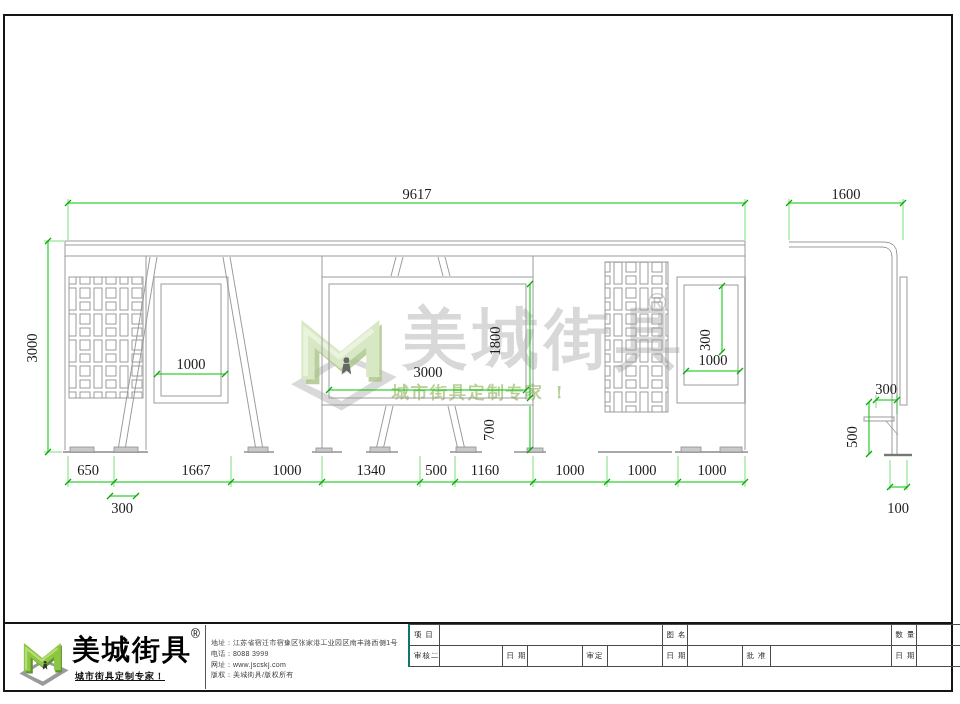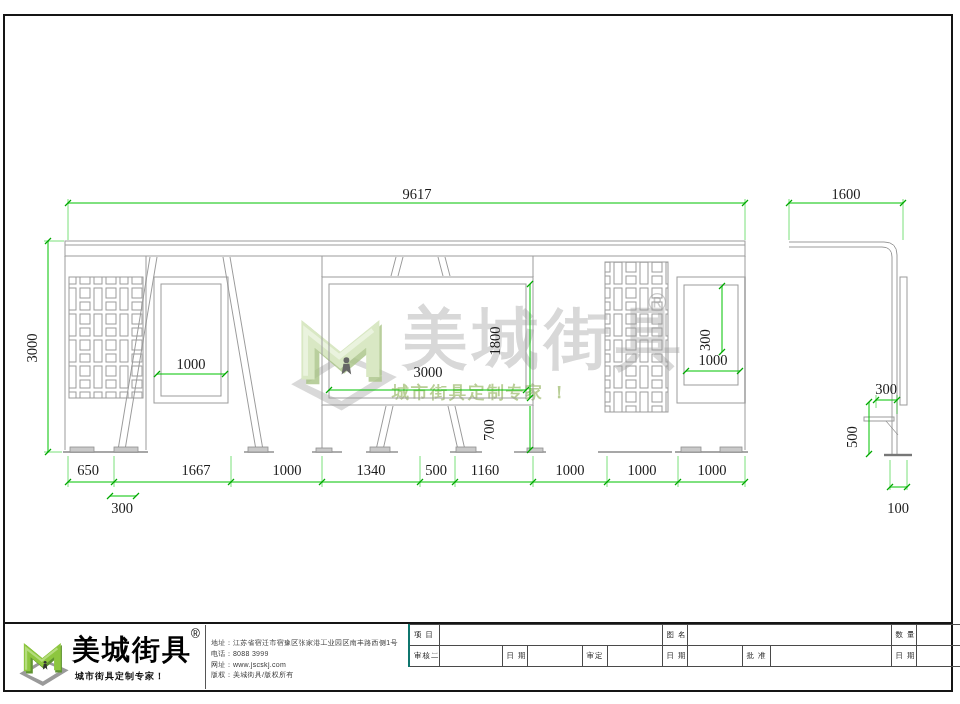--- a/index.html
+++ b/index.html
@@ -20,21 +20,21 @@
   .ink2{stroke:#8a8a8a;fill:none;stroke-width:1.4;}
   .foot{fill:#c9c9c9;stroke:#909090;stroke-width:0.8;}
   .dim{stroke:#00c300;fill:none;stroke-width:1;}
   .ext{stroke:#58d858;fill:none;stroke-width:0.8;}
   .tick{stroke:#00a800;stroke-width:1.3;}
   .dimtxt{font-family:"Liberation Serif",serif;font-size:14.5px;fill:#1a1a1a;text-anchor:middle;}
   
   #footer{z-index:5;}
   #footer-brand{left:72px;top:631px;font-size:28px;font-weight:bold;color:#000;letter-spacing:2px;white-space:nowrap;}
   #footer-reg{left:191px;top:627px;font-size:12px;color:#000;}
-  #footer-tagline{left:75px;top:670px;font-size:9px;font-weight:bold;color:#111;letter-spacing:1px;white-space:nowrap;}
+  #footer-tagline{left:75px;top:670px;font-size:9px;font-weight:bold;color:#111;letter-spacing:1px;white-space:nowrap;text-decoration:underline;}
   #footer-divider{left:205px;top:625px;width:1px;height:64px;background:#555;}
   #contact{left:211px;top:638px;font-size:7px;line-height:10.8px;color:#3a3a3a;letter-spacing:0.3px;}
   #tb-wrap{left:372px;top:624px;}
   table#tb{border-collapse:collapse;table-layout:fixed;width:580px;}
   #tb td{border:1px solid #4a4a4a;height:20px;font-size:7.5px;color:#222;
          padding:0 0 0 4px;white-space:nowrap;overflow:hidden;letter-spacing:1px;}
   #tb{border-left:2px solid #0f766e;margin-left:36px;}
 </style>
 </head>
 <body>

